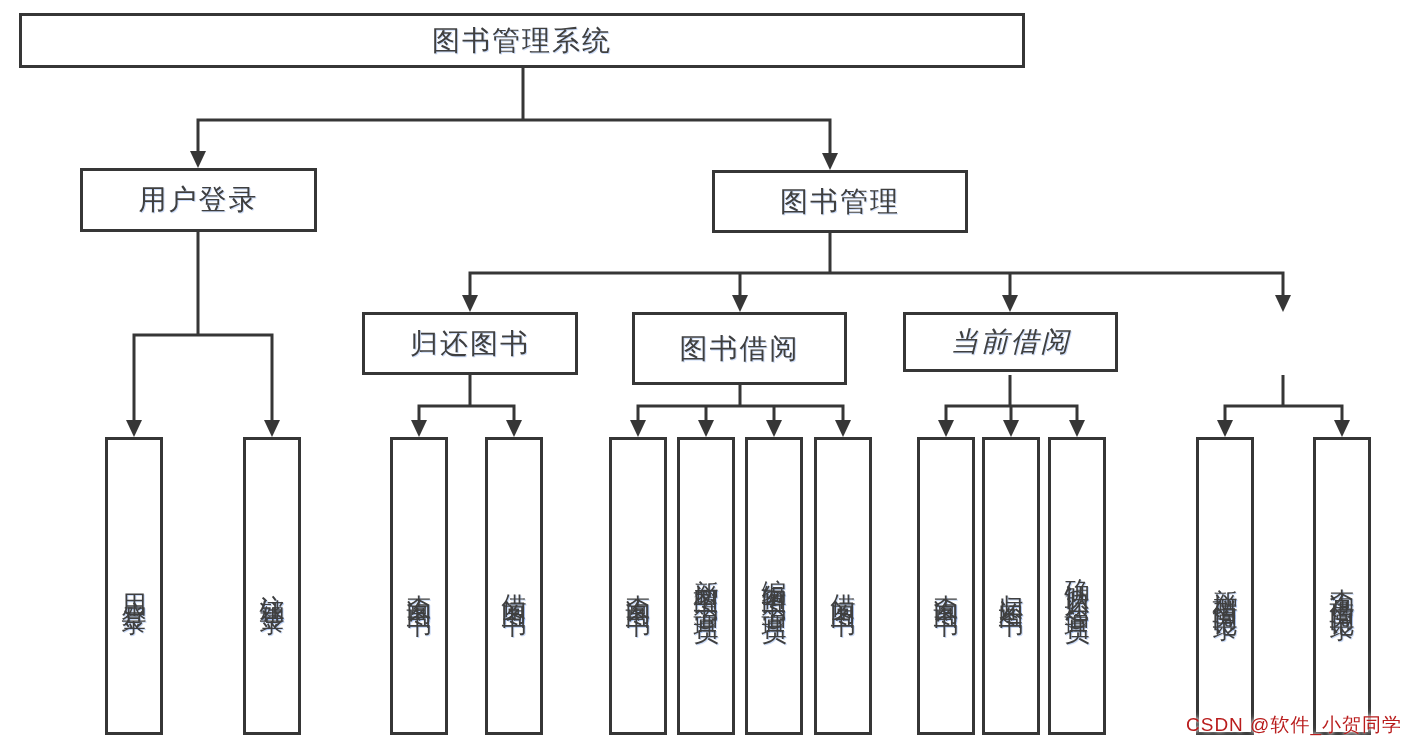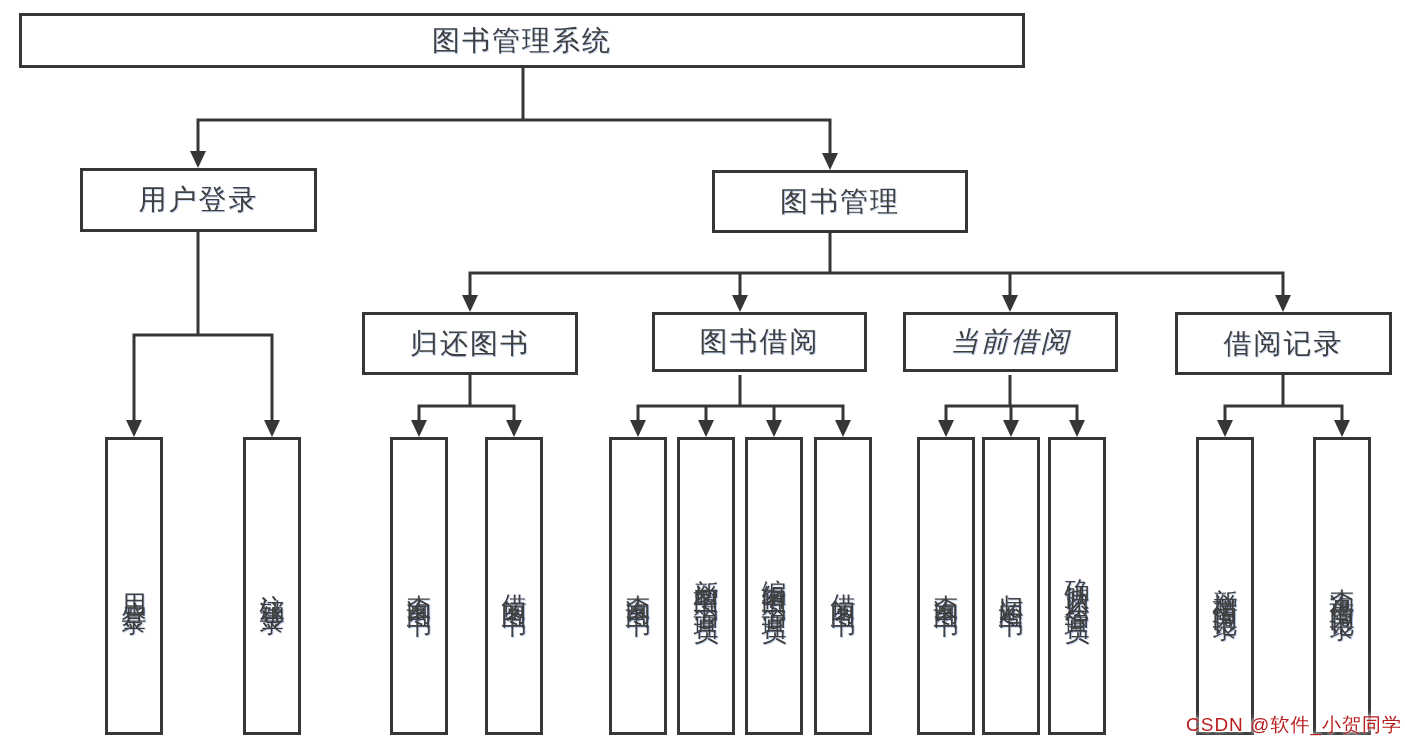--- a/index.html
+++ b/index.html
@@ -20,21 +20,21 @@
   .vbox span {
     writing-mode:vertical-rl; text-orientation:mixed; line-height:1;
     font-size:25px; color:#3f3f3f; letter-spacing:6px;
     text-shadow:1px 1px 0 rgba(126,164,238,0.40);
   }
   
   #b-root      { left:19px;   top:13px;  width:1006px; height:55px; }
   #b-user      { left:80px;   top:168px; width:237px;  height:64px; }
   #b-mgmt      { left:712px;  top:170px; width:256px;  height:63px; }
   #b-newbook   { left:362px;  top:312px; width:216px;  height:63px; }
-  #b-borrow    { left:632px;  top:312px; width:215px;  height:60px;margin-left:20px; }
+  #b-borrow    { left:632px;  top:312px; width:215px;  height:73px; }
   #b-current   { left:903px;  top:312px; width:215px;  height:60px;font-style:italic; }
   #b-record    { left:1175px; top:312px; width:217px;  height:63px; }
   
   .leaf { top:437px; width:58px; height:298px; }
   #l-user-login   { left:105px;  }
   #l-logout       { left:243px;  }
   #l-nb-query     { left:390px;  }
   #l-nb-borrow    { left:485px;  }
   #l-bb-query     { left:609px;  }
   #l-bb-add       { left:677px;  }
@@ -116,23 +116,20 @@
 
   <div class="box hbox" id="b-newbook">
     <span>归还图书</span>
   </div>
   <div class="box hbox" id="b-borrow">
     <span>图书借阅</span>
   </div>
   <div class="box hbox" id="b-current">
     <span>当前借阅</span>
   </div>
-  <div class="box hbox" id="b-record">
-    <span>借阅记录</span>
-  </div>
 
   <div class="box vbox leaf" id="l-user-login">
     <span>用户登录</span>
   </div>
   <div class="box vbox leaf" id="l-logout">
     <span>注销登录</span>
   </div>
 
   <div class="box vbox leaf" id="l-nb-query">
     <span>查询图书</span>

